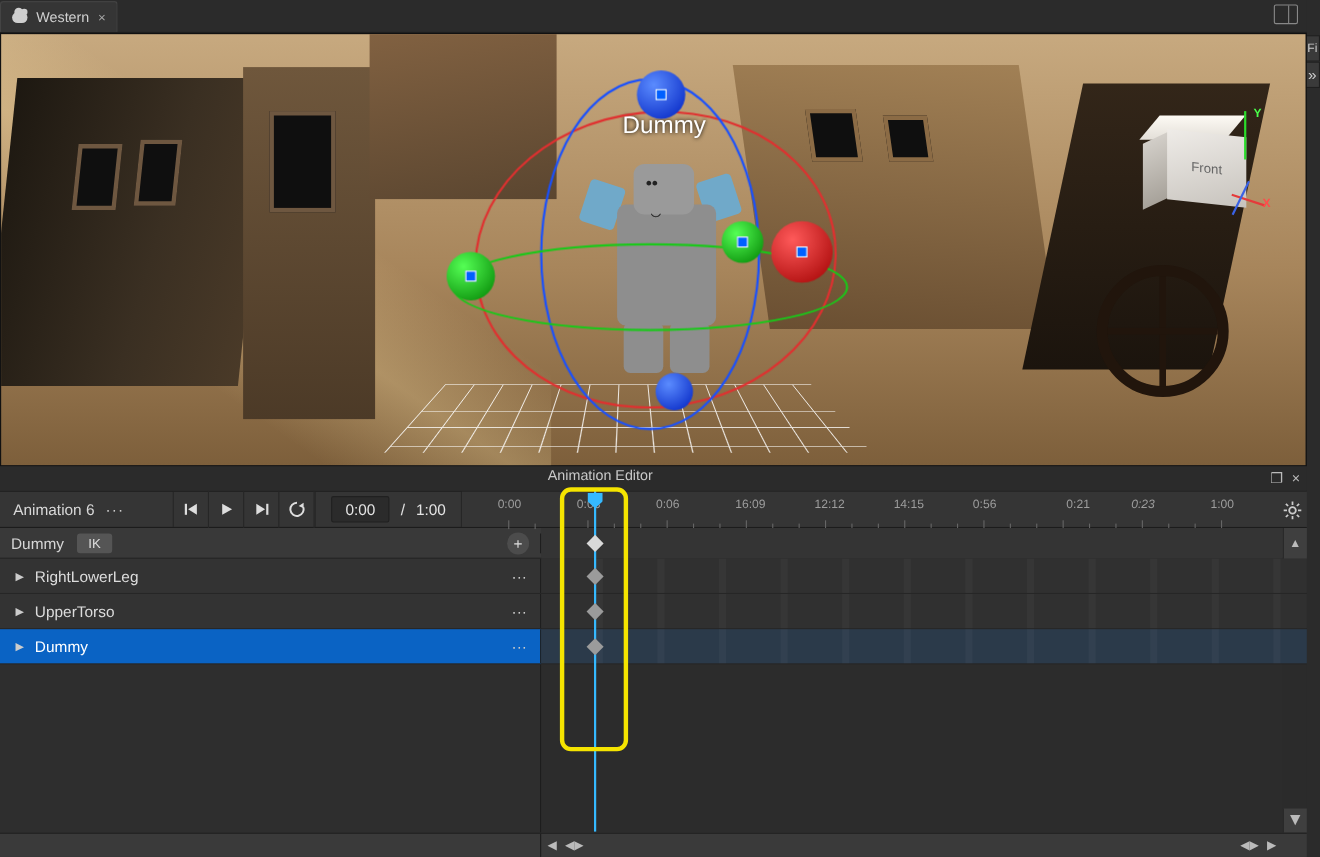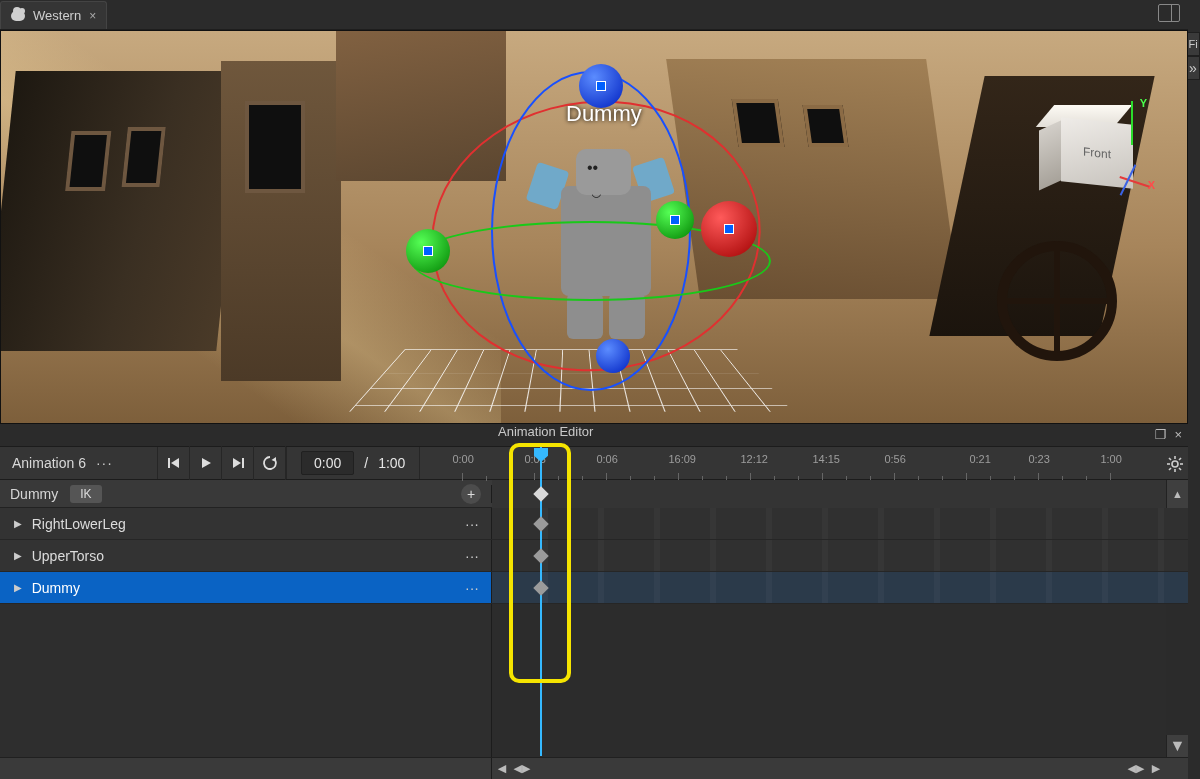--- a/index.html
+++ b/index.html
@@ -258,21 +258,21 @@
           <div class="rtick" style="height: 5px; left: 426px;"></div>
           <div class="rtick" style="height: 5px; left: 450px;"></div>
           <div class="rlabel" style="left: 464px;">0:56</div>
           <div class="rtick" style="left: 474px;"></div>
           <div class="rtick" style="height: 5px; left: 498px;"></div>
           <div class="rtick" style="height: 5px; left: 522px;"></div>
           <div class="rlabel" style="left: 536px; margin-left: 13px;">0:21</div>
           <div class="rtick" style="left: 546px;"></div>
           <div class="rtick" style="height: 5px; left: 570px;"></div>
           <div class="rtick" style="height: 5px; left: 594px;"></div>
-          <div class="rlabel" style="left: 608px;">0:23</div>
+          <div class="rlabel" style="left: 608px; font-style: italic;">0:23</div>
           <div class="rtick" style="left: 618px;"></div>
           <div class="rtick" style="height: 5px; left: 642px;"></div>
           <div class="rtick" style="height: 5px; left: 666px;"></div>
           <div class="rlabel" style="left: 680px;">1:00</div>
           <div class="rtick" style="left: 690px;"></div>
         </div>
       <div class="gear">
         <svg width="18" height="18" viewBox="0 0 18 18">
             <circle cx="9" cy="9" r="3" fill="none" stroke="#ccc" stroke-width="1.6"></circle>
             <g stroke="#ccc" stroke-width="1.6">

